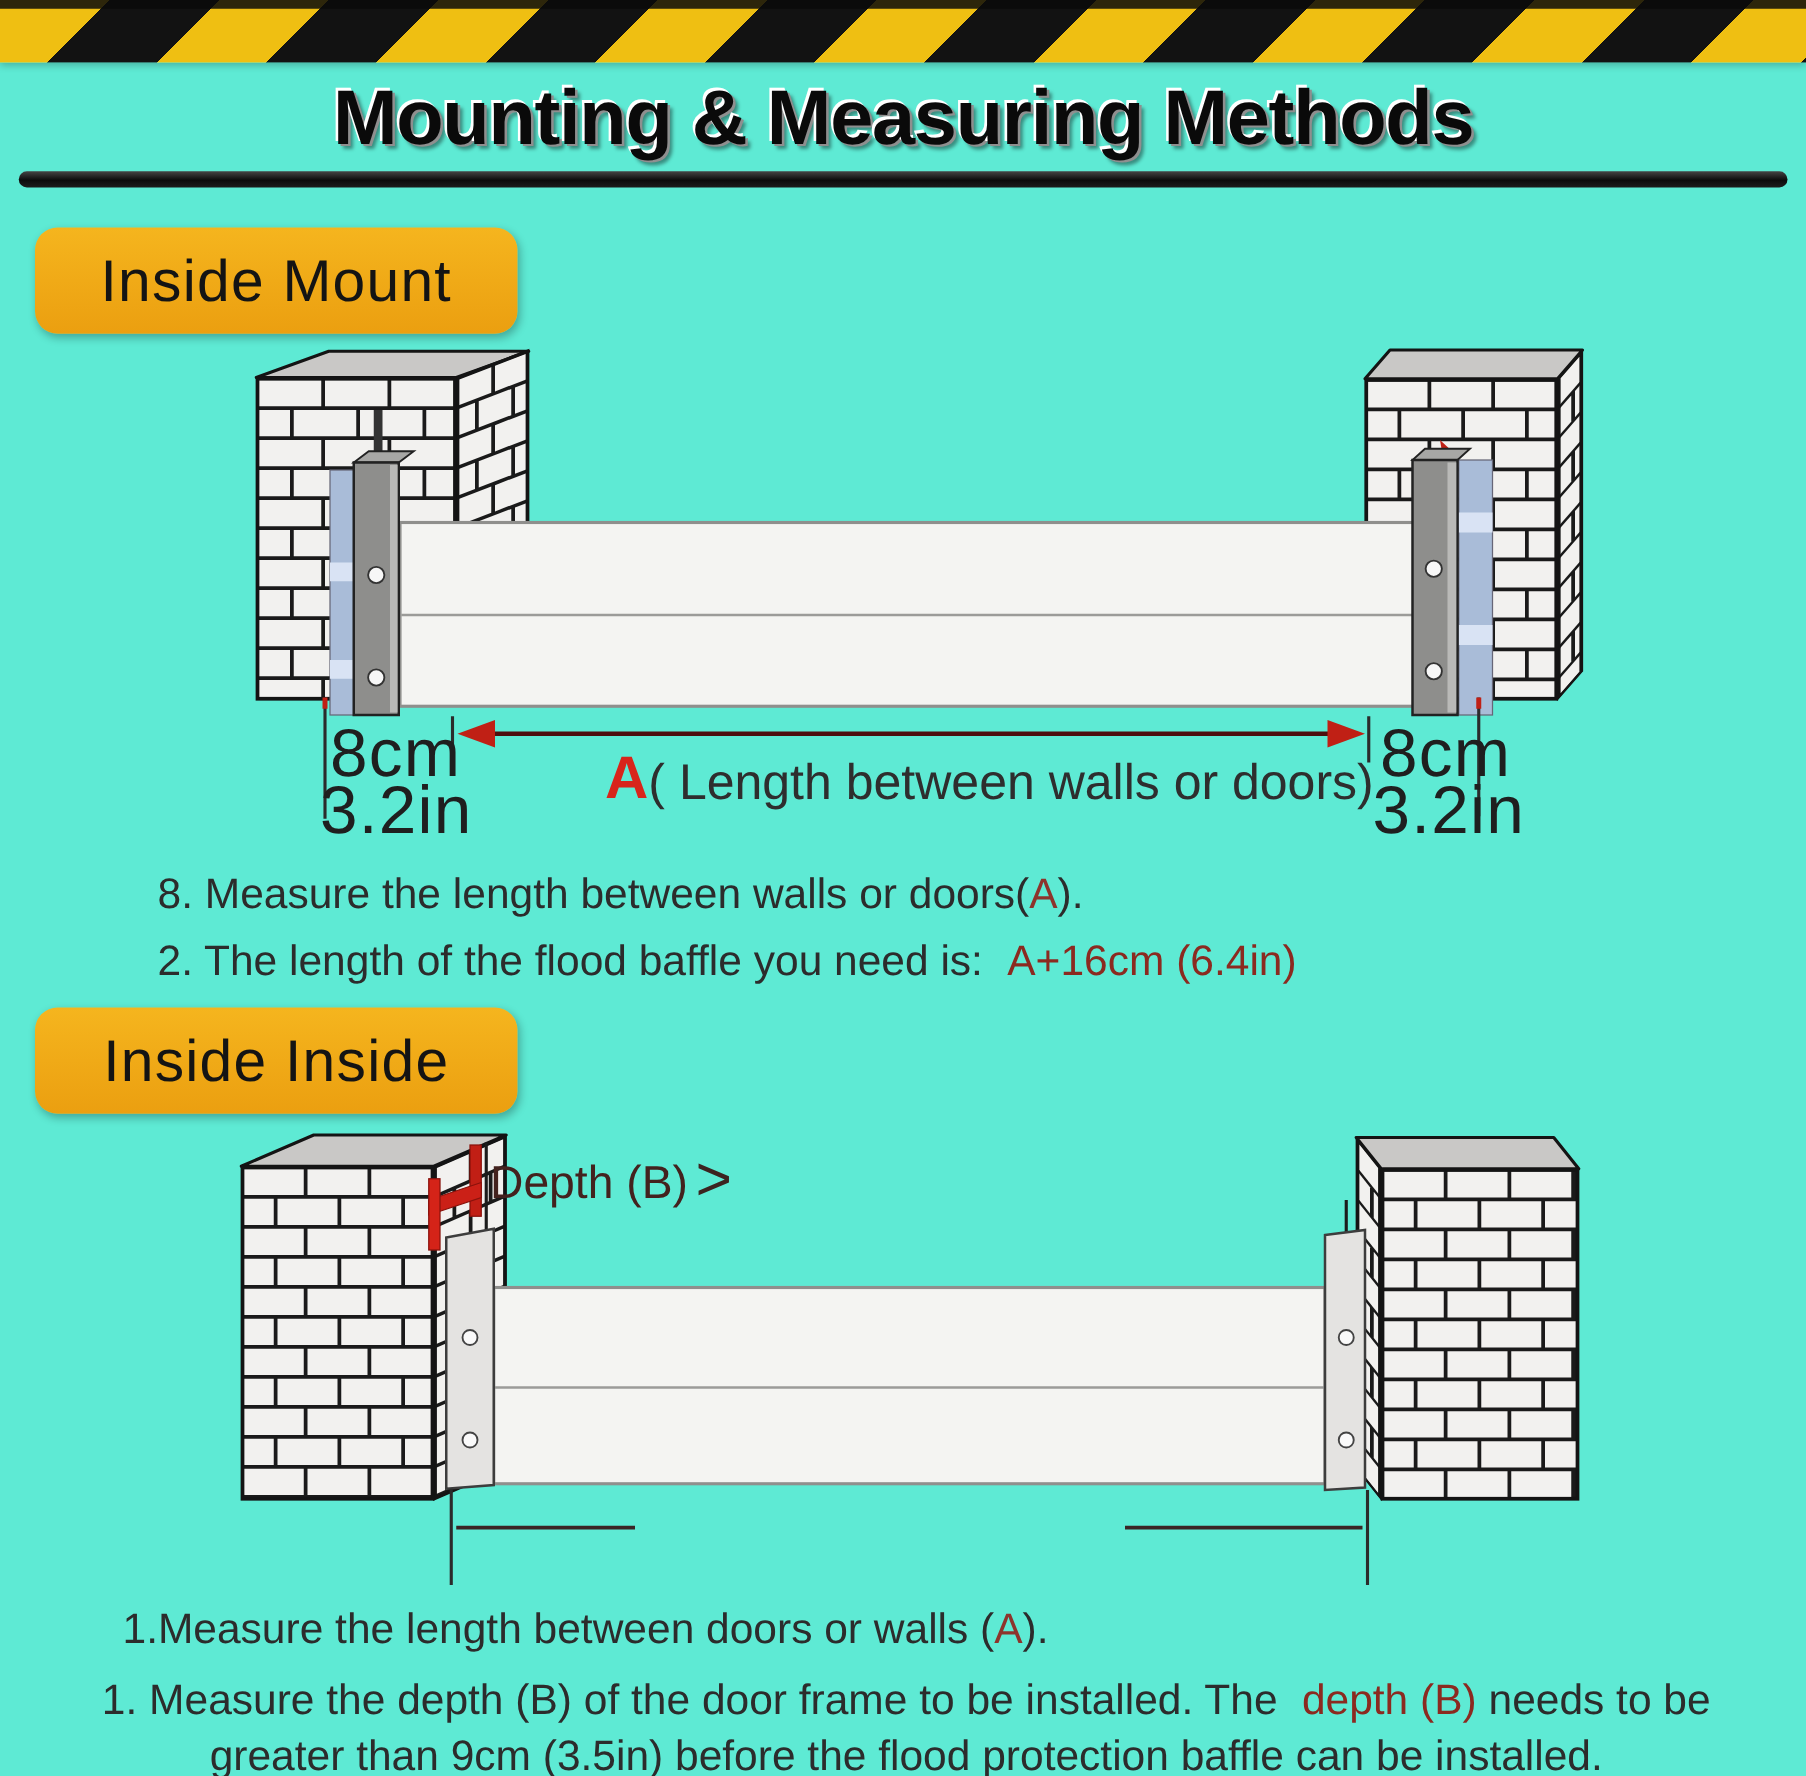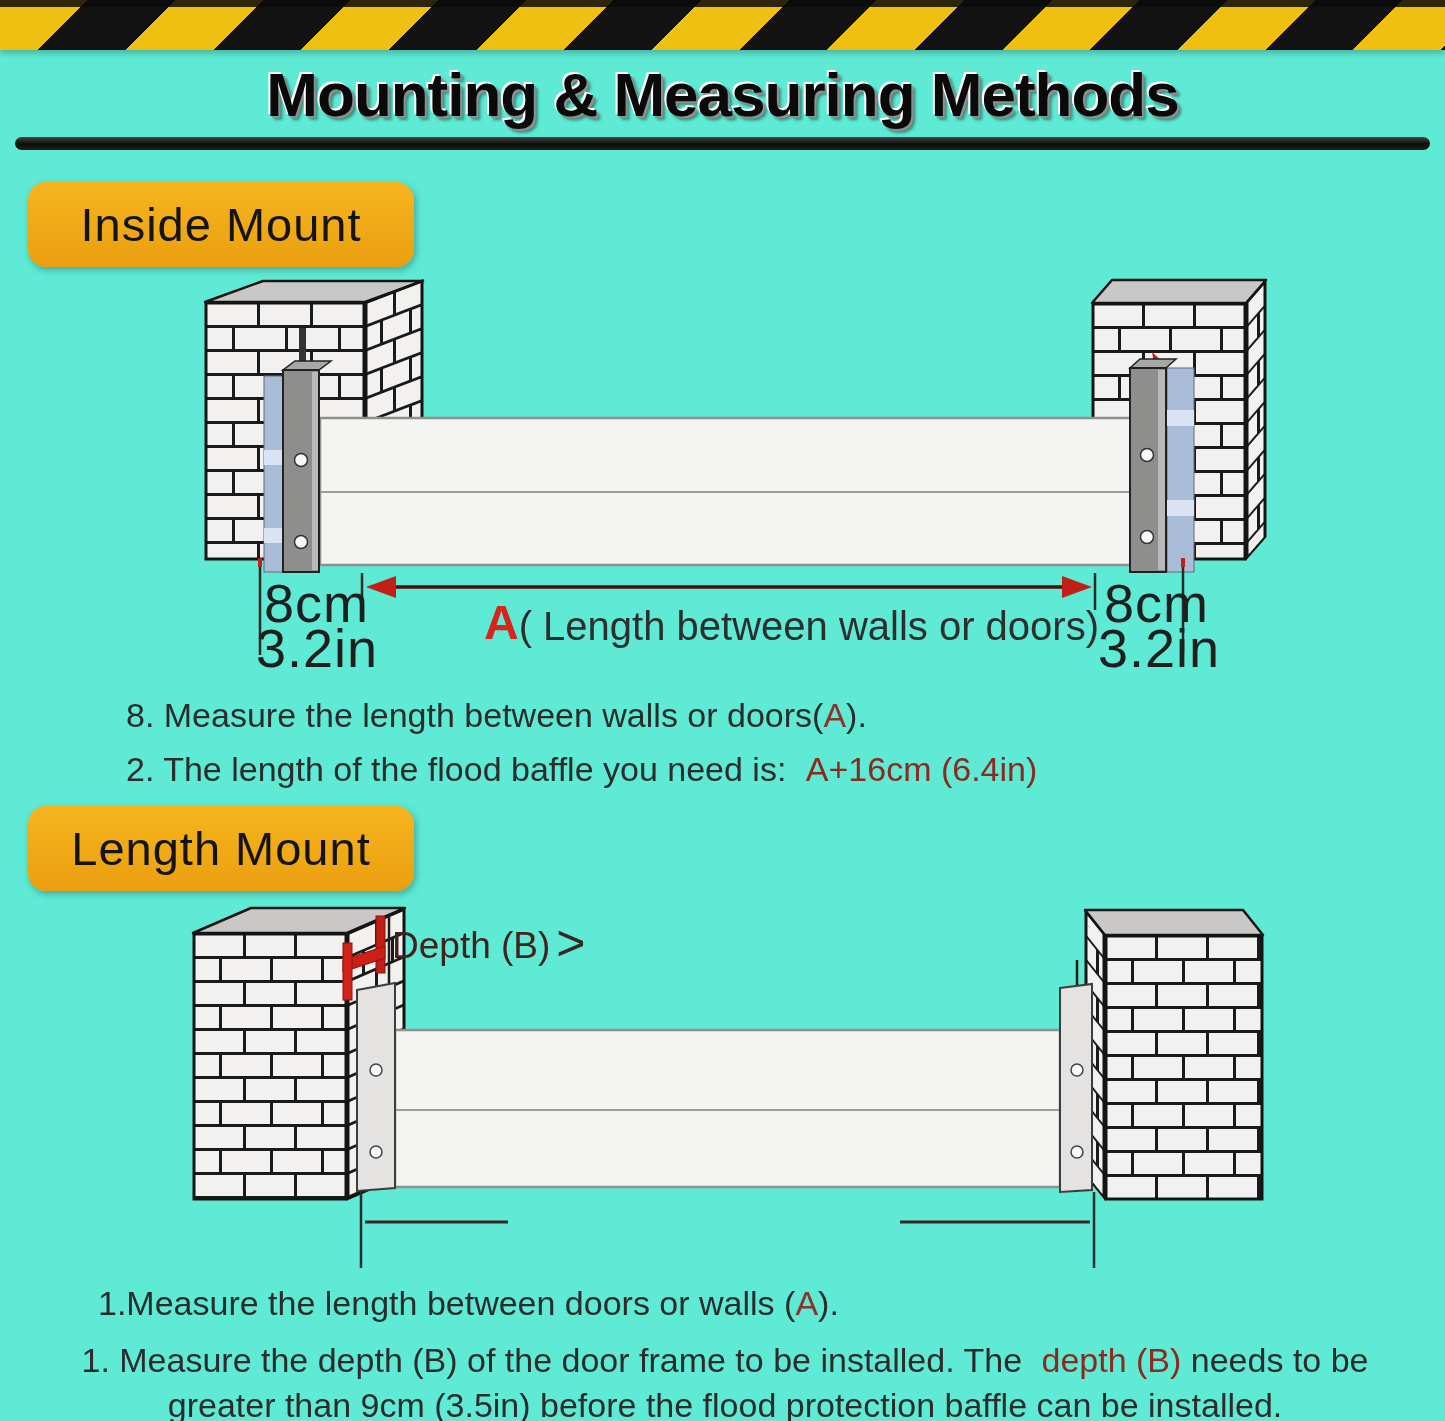--- a/index.html
+++ b/index.html
@@ -64,21 +64,21 @@
 
 <div id="canvas">
 
   <div class="hazard">
     <div class="hazard-topline"></div>
   </div>
   <div class="title">Mounting &amp; Measuring Methods</div>
   <div class="divider"></div>
 
   <div class="badge outside">Inside Mount</div>
-  <div class="badge inside">Length Mount</div>
+  <div class="badge inside">Inside Inside</div>
 
   <svg id="diagram1" class="diagram" width="1445" height="400" viewBox="0 0 1445 400">
 
     <g>
       <polygon points="205,32 263,11 423,11 365,32" fill="#c9c8c6" stroke="#141414" stroke-width="2.5" stroke-linejoin="round"></polygon>
       <g transform="translate(365,32) skewY(-21)">
           <rect x="0" y="0" width="58" height="258" fill="#1a1a1a"></rect>
           <rect x="2" y="2" width="26" height="21" fill="#f2f1ef"></rect>
           <rect x="31" y="2" width="25" height="21" fill="#f2f1ef"></rect>
           <rect x="2" y="26" width="13" height="21" fill="#f2f1ef"></rect>

